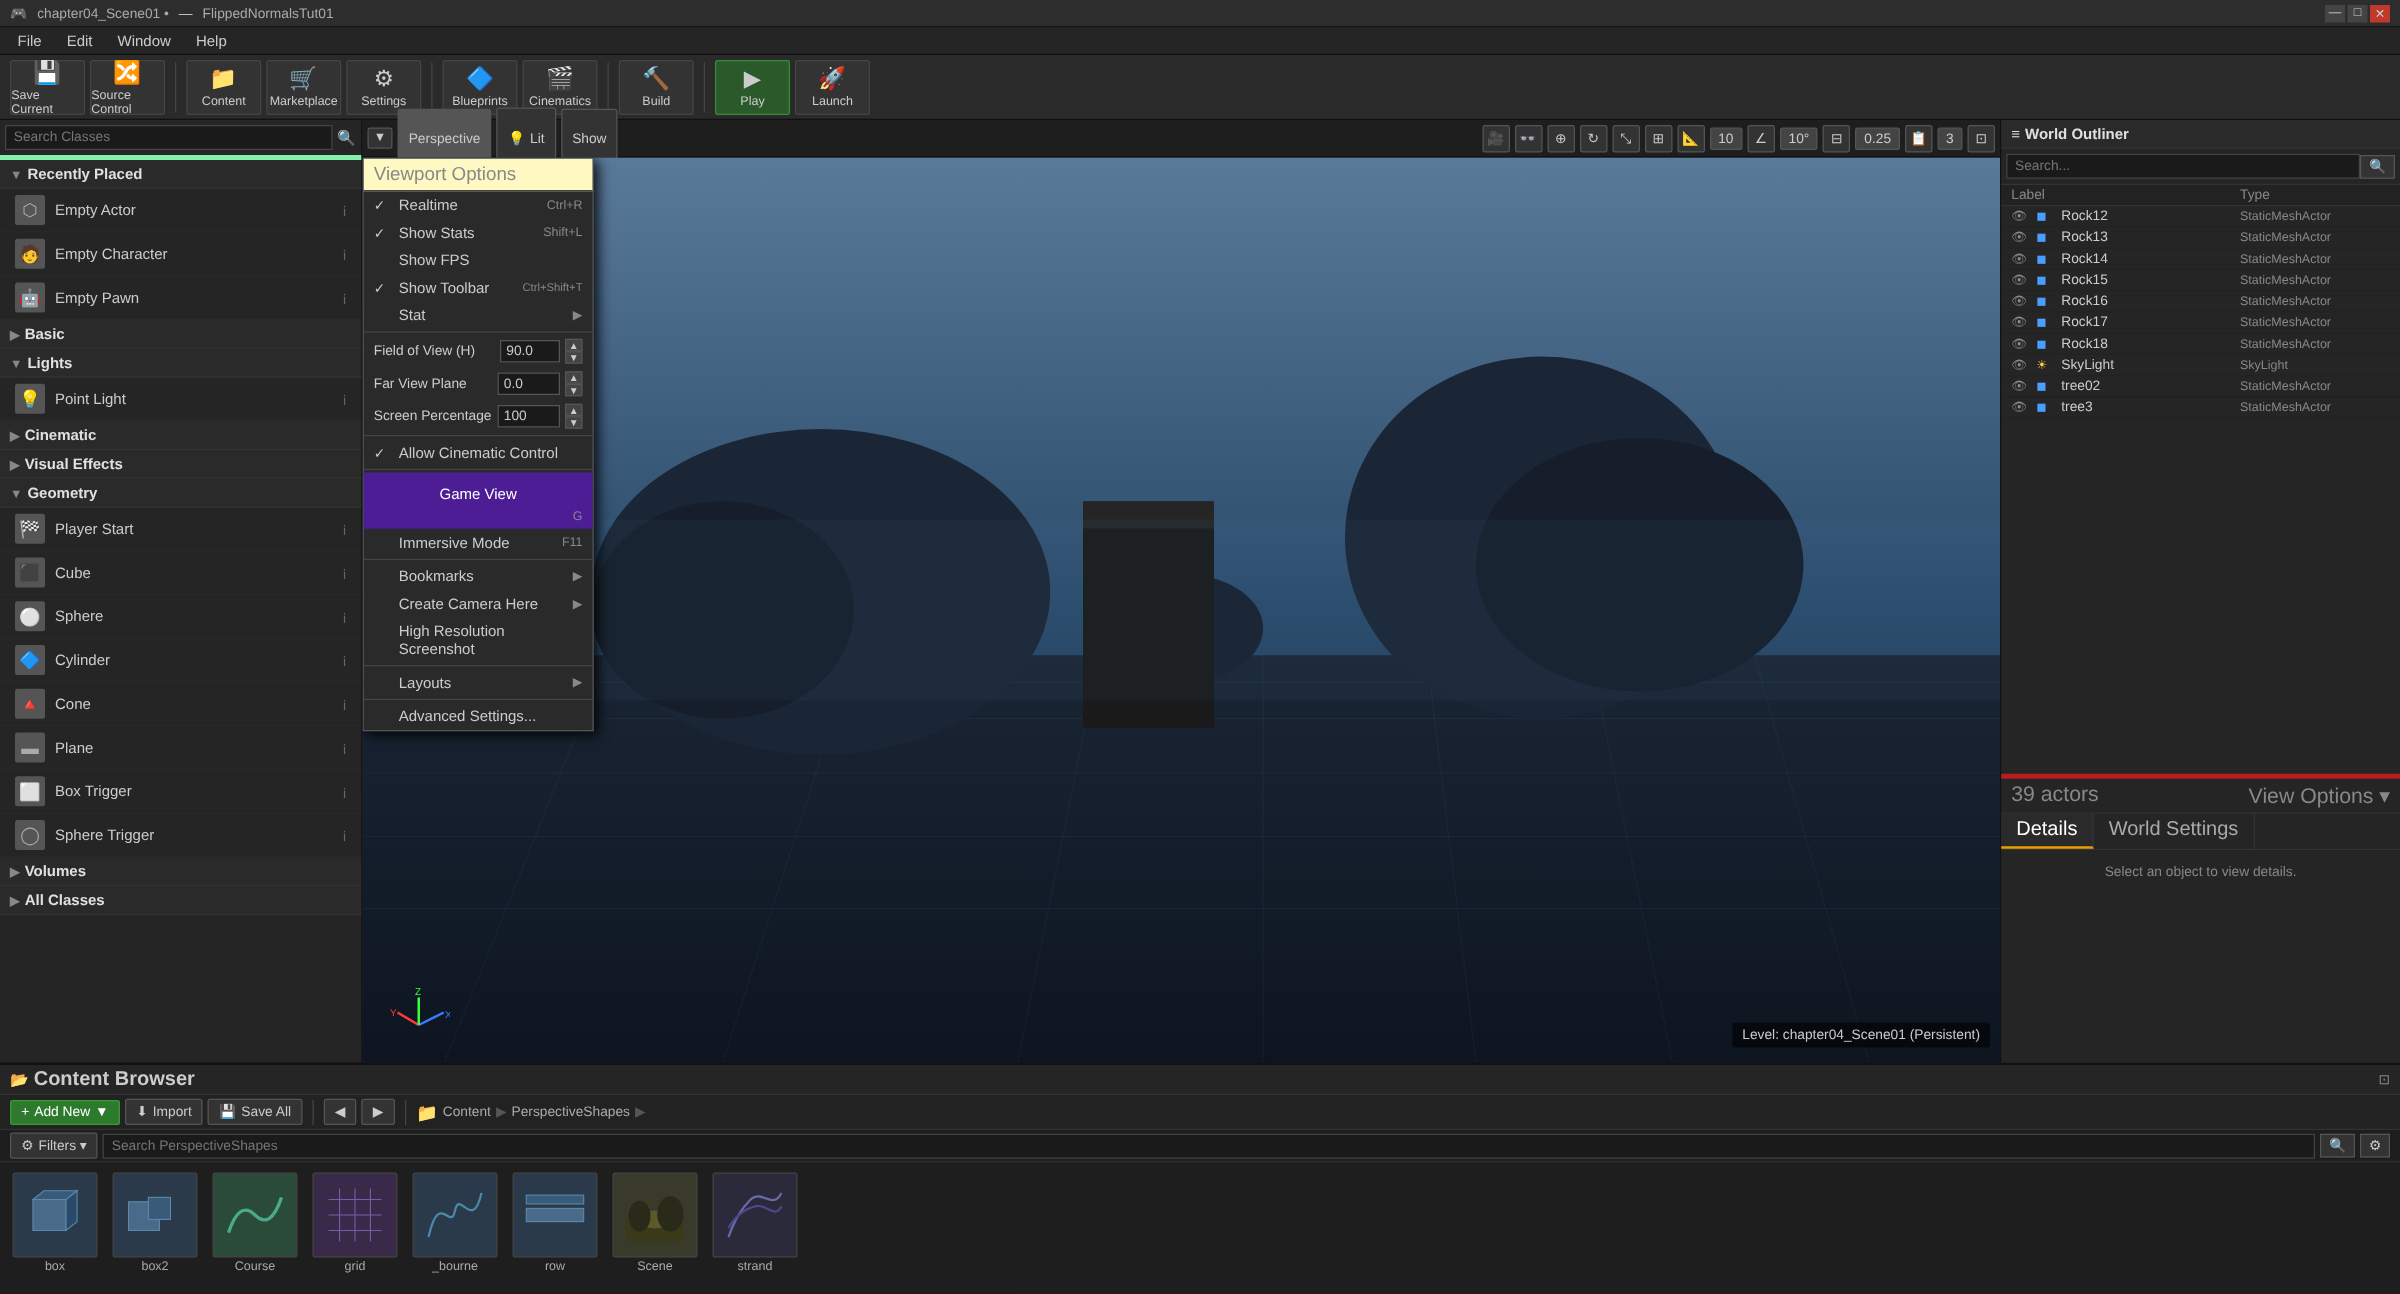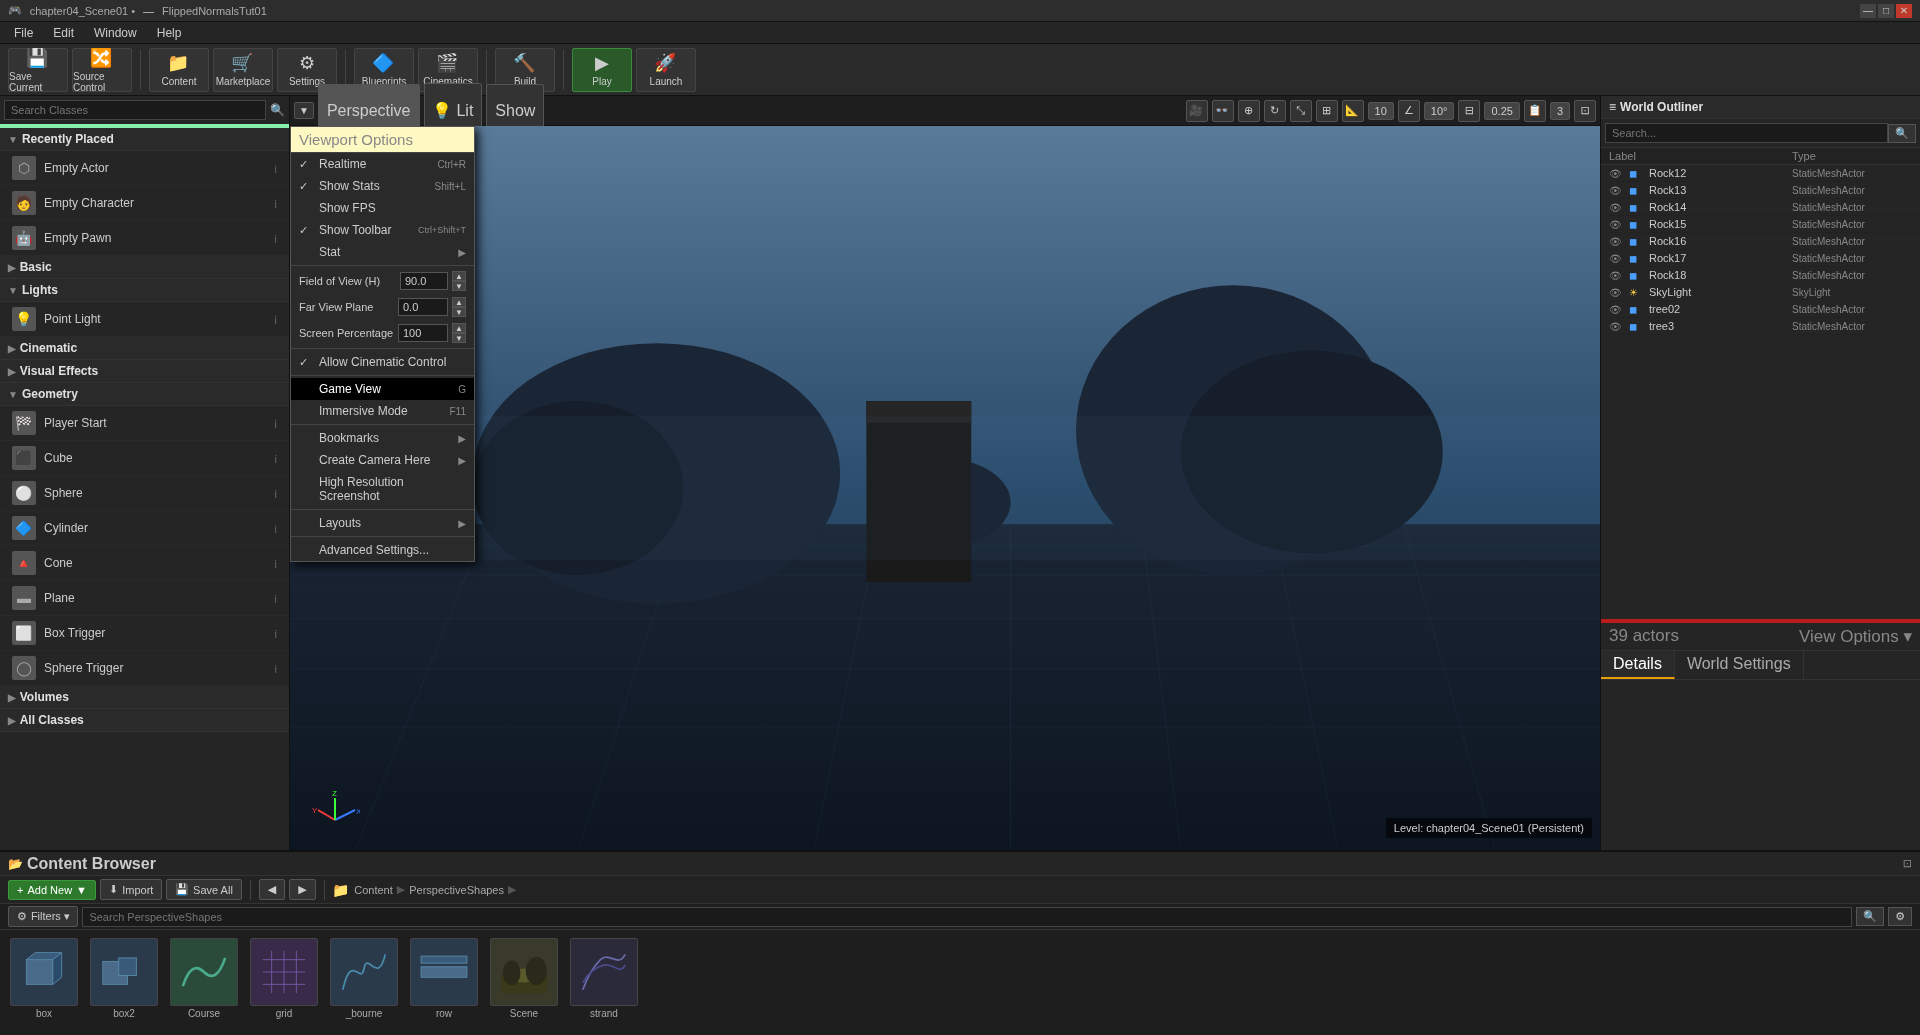--- a/index.html
+++ b/index.html
@@ -34,37 +34,37 @@
 
     .panel-item { display: flex; align-items: center; padding: 5px 12px; gap: 8px; cursor: pointer; border-bottom: 1px solid #2a2a2a; }
     .panel-item .item-icon { width: 24px; height: 24px; background: #555; border-radius: 2px; display: flex; align-items: center; justify-content: center; font-size: 14px; color: #aaa; flex-shrink: 0; }
     .panel-item .item-label { flex: 1; font-size: 12px; color: #ccc; }
     .panel-item .info-btn { color: #666; font-size: 11px; }
     .collapse-arrow { margin-right: 4px; color: #888; font-size: 10px; }
 
     
     #viewport-area { flex: 1; display: flex; flex-direction: column; position: relative; background: #1a1a1a; }
     #viewport-toolbar { height: 30px; background: #1e1e1e; display: flex; align-items: center; padding: 0 4px; gap: 4px; border-bottom: 1px solid #111; }
-    .vp-btn { padding: 17px 8px; background: #333; border: 1px solid #555; color: #ccc; font-size: 16px; cursor: pointer; border-radius: 2px; display: flex; align-items: center; gap: 4px; }
+    .vp-btn { padding: 17px 8px; background: #333; border: 1px solid #555; color: #ccc; font-size: 11px; cursor: pointer; border-radius: 2px; display: flex; align-items: center; gap: 4px; }
     .vp-btn.active { background: #555; }
     #viewport-canvas { flex: 1; position: relative; overflow: hidden; }
     .viewport-scene { width: 100%; height: 100%; background: linear-gradient(180deg, #4a6080 0%, #2a4060 30%, #1a2a40 60%, #0d1520 100%); position: relative; }
     .coord-axes { position: absolute; bottom: 20px; left: 20px; width: 50px; height: 50px; }
     .level-info { position: absolute; bottom: 12px; right: 8px; background: rgba(0,0,0,0.6); padding: 4px 8px; font-size: 11px; color: #ccc; border-radius: 2px; }
     
     
     .vp-right-controls { margin-left: auto; display: flex; align-items: center; gap: 4px; }
     .vp-icon-btn { width: 22px; height: 22px; background: #333; border: 1px solid #555; color: #ccc; font-size: 11px; cursor: pointer; display: flex; align-items: center; justify-content: center; border-radius: 2px; }
     .vp-num { background: #444; border: 1px solid #555; color: #ccc; padding: 2px 6px; font-size: 11px; border-radius: 2px; }
 
     
     #viewport-dropdown { position: absolute; top: 30px; left: 0; width: 200px; background: #2a2a2a; border: 1px solid #555; z-index: 1000; box-shadow: 2px 2px 8px rgba(0,0,0,0.8); }
     .dropdown-header { padding: 4px 8px; font-size: 15px; color: #888; background: #fef9c3; border-bottom: 1px solid #444; }
     .dropdown-item { display: flex; align-items: center; padding: 4px 8px; font-size: 12px; color: #ccc; cursor: pointer; gap: 6px; }
-    .dropdown-item.highlighted { background: #000000; color: #fff; }
+    .dropdown-item.highlighted { background: #4c1d95; color: #fff; flex-direction: column; }
     .dropdown-item .check { width: 14px; font-size: 11px; color: #ccc; flex-shrink: 0; }
     .dropdown-item .arrow { margin-left: auto; color: #888; font-size: 10px; }
     .dropdown-item .shortcut { margin-left: auto; color: #888; font-size: 10px; }
     .dropdown-separator { height: 1px; background: #444; margin: 2px 0; }
     .dropdown-input-row { display: flex; align-items: center; padding: 3px 8px; gap: 4px; font-size: 11px; color: #ccc; }
     .dropdown-input-row input { width: 60px; background: #1a1a1a; border: 1px solid #555; color: #ccc; padding: 2px 4px; font-size: 11px; }
     .dropdown-input-row .spin-btn { width: 14px; height: 14px; background: #444; border: 1px solid #555; color: #ccc; font-size: 9px; cursor: pointer; display: flex; align-items: center; justify-content: center; }
 
     
     #right-panel { width: 320px; background: #252525; border-left: 1px solid #111; display: flex; flex-direction: column; }
@@ -579,20 +579,23 @@
 
     <div id="details-panel">
       <div class="details-tabs">
         <div class="details-tab active">
           <span>Details</span>
         </div>
         <div class="details-tab">
           <span>World Settings</span>
         </div>
       </div>
+      <div class="details-content">
+        <span>Select an object to view details.</span>
+      </div>
     </div>
   </div>
 </div>
 
 <div id="content-browser">
   <div class="cb-header">
     <span>📂</span>
     <span class="cb-title">Content Browser</span>
     <span style="margin-left:auto; color:#888; cursor:pointer; font-size:11px;">⊡</span>
   </div>

